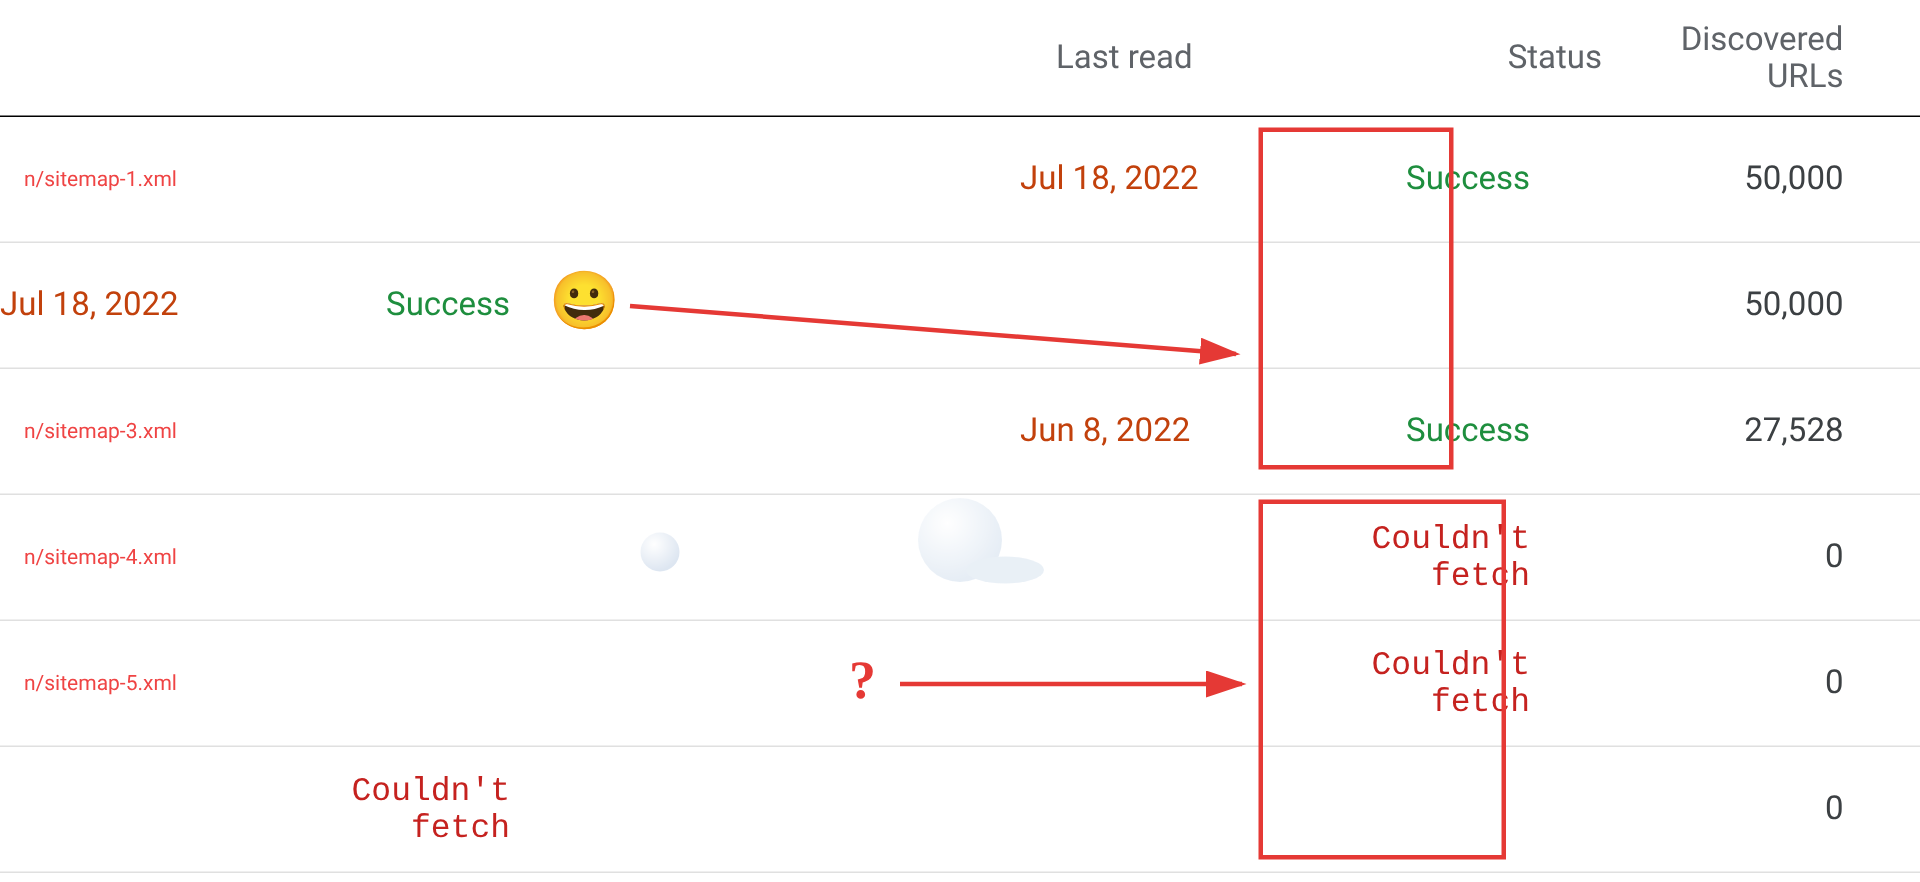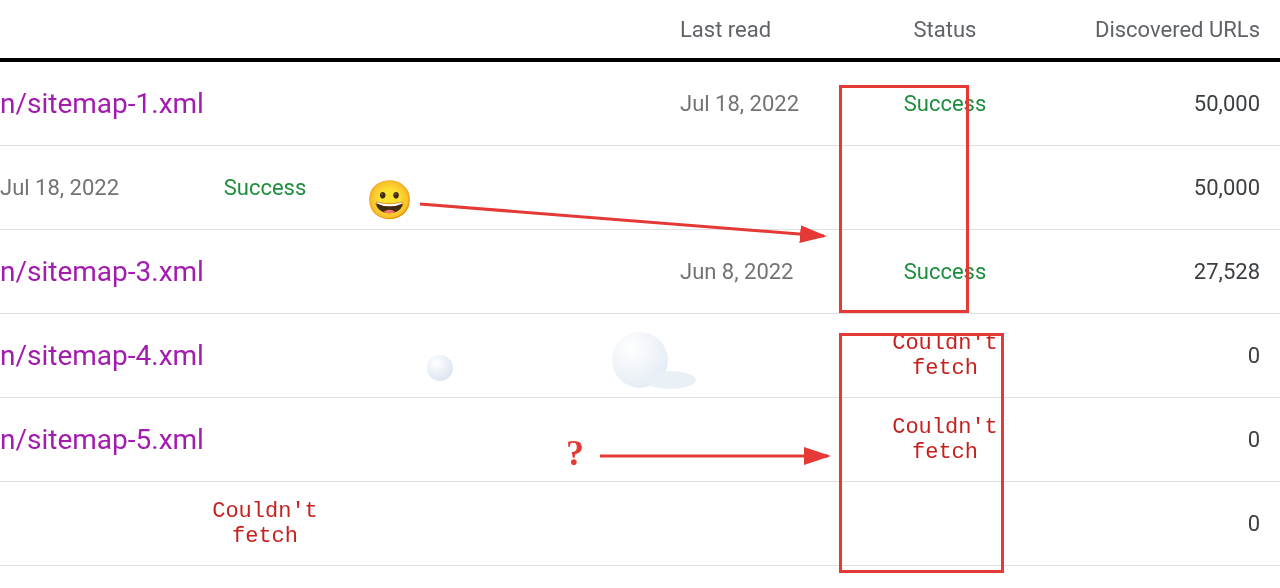--- a/index.html
+++ b/index.html
@@ -12,51 +12,52 @@
       overflow: hidden;
       position: relative;
     }
     .table { width: 100%; }
     .header-row, .data-row {
       display: flex;
       align-items: center;
       border-bottom: 1px solid #e0e0e0;
     }
     .header-row {
-      height: 62px;
-      border-bottom: 4px solid #000000;
+      height: 78px;
+      border-bottom: 1px solid #000000;
+      gap: 24px;
     }
     .data-row {
       height: 84px;
     }
     .col-sitemap {
       width: 680px;
-      padding-left: 0;
-      font-size: 28px;
-      color: #a21caf;
+      padding-left: 16px;
+      font-size: 14px;
+      color: #ef4444;
       white-space: nowrap;
     }
     .col-lastread {
       width: 180px;
       font-size: 22px;
-      color: #737373;
+      color: #c2410c;
       text-align: left;
     }
     .col-status {
       width: 160px;
       font-size: 22px;
-      text-align: center;
+      text-align: right;
       padding-left: 10px;
     }
     .col-urls {
       flex: 1;
       font-size: 22px;
       color: #3c4043;
       text-align: right;
-      padding-right: 20px;
+      padding-right: 51px;
     }
     .header-cell {
       color: #5f6368;
       font-size: 22px;
     }
     .status-success { color: #1e8e3e; }
     .status-error { color: #c5221f; font-family: Liberation Mono, monospace; }
     .annotation-box {
       position: absolute;
       border: 3px solid #e53935;

